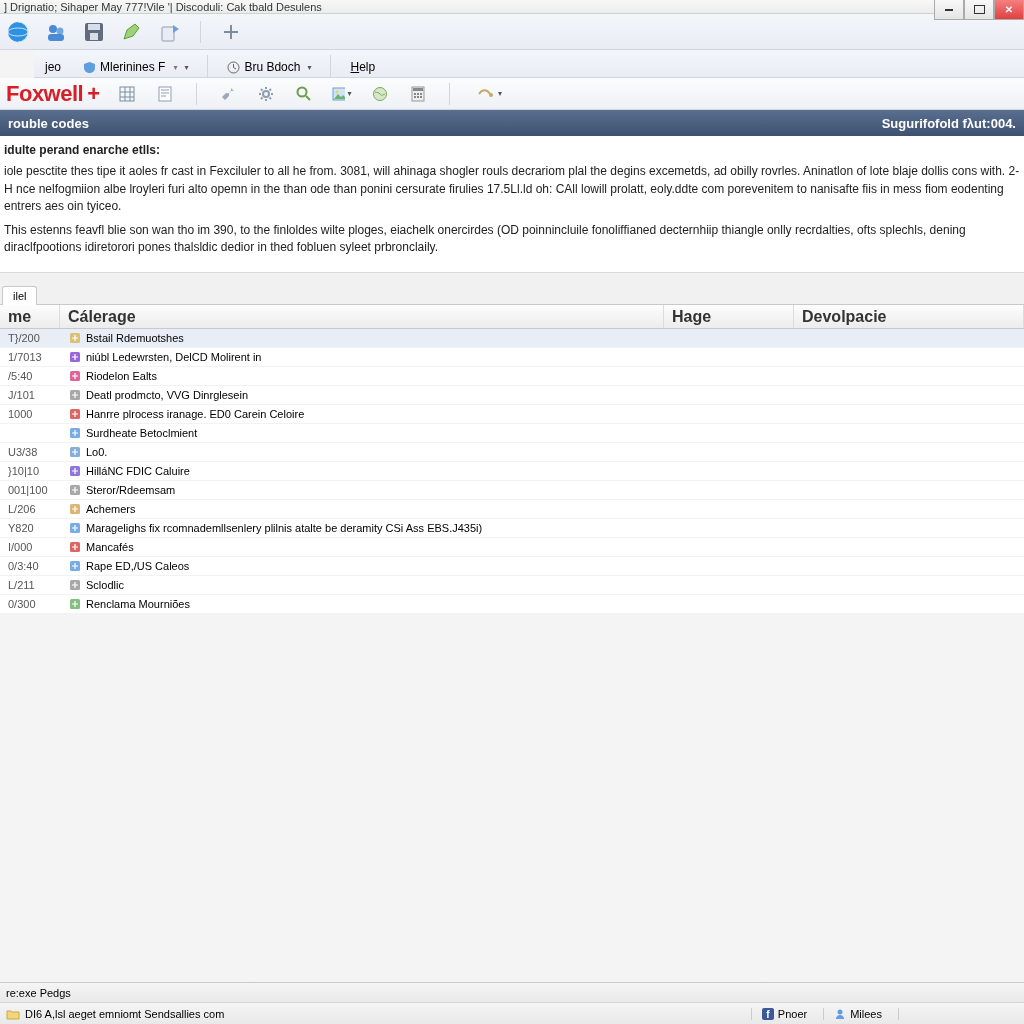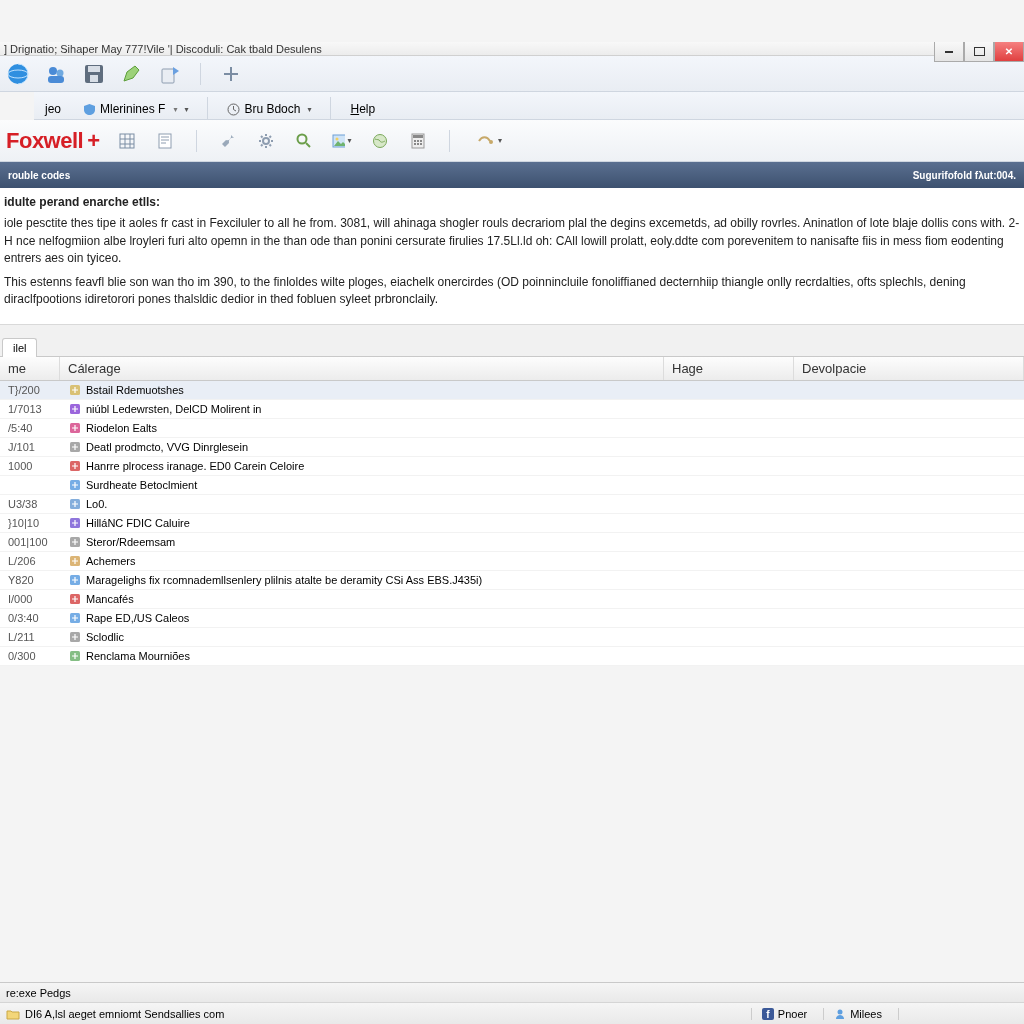--- a/index.html
+++ b/index.html
@@ -1,47 +1,47 @@
 <!DOCTYPE html>
 <html><head>
 <meta charset="utf-8">
 <style>
 * { margin: 0; padding: 0; box-sizing: border-box; font-family: "Segoe UI", Tahoma, sans-serif; }
 html, body { width: 1024px; height: 1024px; overflow: hidden; background: #f4f4f4; }
 
-.titlebar { height: 14px; background: linear-gradient(#f8f8f8, #ececec); display: flex; align-items: center; padding: 0 4px; font-size: 11px; color: #333; border-bottom: 1px solid #d0d0d0; position: relative; margin-top: 42px; }
+.titlebar { height: 14px; background: linear-gradient(#f8f8f8, #ececec); display: flex; align-items: center; padding: 0 4px; font-size: 11px; color: #333; border-bottom: 1px solid #d0d0d0; position: relative; }
 .titlebar .win-controls { position: absolute; right: 0; top: 0; display: flex; }
 .win-btn { width: 30px; height: 20px; border: 1px solid #aaa; border-top: none; display: flex; align-items: center; justify-content: center; font-size: 10px; background: linear-gradient(#f8f8f8,#e5e5e5); }
 .win-btn.close-btn { background: linear-gradient(#f58080,#e04040); color: #fff; font-weight: bold; }
 .win-btn.min-btn::after { content:""; width:8px; height:2px; background:#333; }
 .win-btn.max-btn::after { content:""; width:9px; height:7px; border:1px solid #333; }
 
 .toolbar1 { height: 36px; background: linear-gradient(#f3f6fb,#e9edf3); border-bottom: 1px solid #cfd6e0; display:flex; align-items:center; padding: 0 6px; gap:14px; }
 .tool-ico { width:24px; height:24px; display:flex; align-items:center; justify-content:center; border-radius:3px; }
 .toolbar2 { height: 28px; background: linear-gradient(#f3f6fb,#e9edf3); border-bottom: 1px solid #cfd6e0; display:flex; align-items:flex-end; padding: 0 4px; gap:8px; font-size:12px;margin-left:34px; }
 .menu-item { display:flex; align-items:center; gap:4px; padding:2px 6px; border:1px solid transparent; border-radius:3px; }
 .drop::after { content:"▾"; font-size:8px; color:#555; margin-left:3px; }
 .underline-first::first-letter { text-decoration: underline; }
 
-.toolbar3 { height: 42px; background: linear-gradient(#fbfcfd,#eef1f5); border-bottom:1px solid #cfd6e0; display:flex; align-items:center; padding:0 6px; gap:16px; }
+.toolbar3 { height: 32px; background: linear-gradient(#fbfcfd,#eef1f5); border-bottom:1px solid #cfd6e0; display:flex; align-items:center; padding:0 6px; gap:16px; }
 .logo { font-family: Arial, sans-serif; font-weight: bold; font-size: 22px; color:#d61f26; letter-spacing:-0.5px; display:flex; align-items:center; }
 .logo .plus { color:#d61f26; font-size:22px; margin-left:4px; font-weight:bold; }
 .mini-ico { width:22px; height:22px; display:flex; align-items:center; justify-content:center; border:1px solid transparent; border-radius:2px; font-size:14px; }
 .sep { width:1px; height:22px; background:#cfd6e0; margin:0 4px; }
 
-.header-bar { height:26px; background: linear-gradient(#5a6f90,#3d516f); color:#fff; display:flex; align-items:center; justify-content:space-between; padding:0 8px; font-size:10px; font-weight:bold; }
+.header-bar { height:26px; background: linear-gradient(#5a6f90,#3d516f); color:#fff; display:flex; align-items:center; justify-content:space-between; padding:0 8px; font-size:13px; font-weight:bold; }
 
 .content-text { padding: 6px 4px 10px; font-size:12px; color:#222; line-height:1.45; background:#fff; border-bottom:1px solid #d9d9d9; }
 .content-text .subhead { font-weight:bold; margin-bottom:4px; font-size:12px; }
 .content-text p { margin-bottom:6px; }
 
 .tab-strip { height:32px; background:#f1f1f1; border-bottom:1px solid #c9c9c9; display:flex; align-items:flex-end; padding-left:2px; }
 .tab { border:1px solid #c9c9c9; border-bottom:none; background:#fff; padding:3px 10px; font-size:11px; border-radius:3px 3px 0 0; position:relative; top:1px; }
 
-.table-head { height:24px; display:flex; background:linear-gradient(#fdfdfd,#ececec); border-bottom:1px solid #c9c9c9; font-size:13px; color:#333; }
+.table-head { height:24px; display:flex; background:linear-gradient(#fdfdfd,#ececec); border-bottom:1px solid #c9c9c9; font-size:16px; color:#333;font-weight:bold; }
 .th { display:flex; align-items:center; padding:0 8px; border-right:1px solid #dcdcdc; }
 .col-me { width:60px; }
 .col-cal { flex:1; }
 .col-hage { width:130px; }
 .col-dev { width:230px; }
 
 .table-body { background:#fff; }
 .row { display:flex; height:19px; align-items:center; font-size:11px; border-bottom:1px solid #f2f2f2; }
 .row.sel { background:#e9eef6; }
 .td { padding:0 8px; display:flex; align-items:center; gap:5px; overflow:hidden; white-space:nowrap; }

